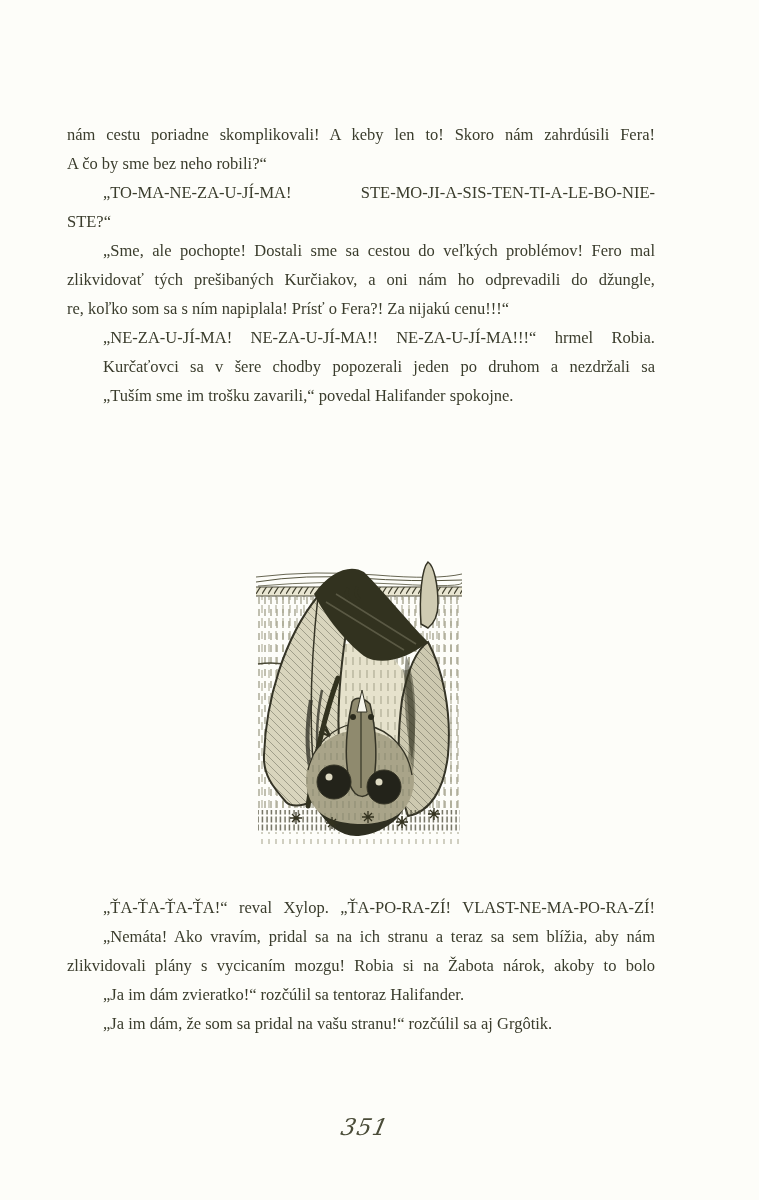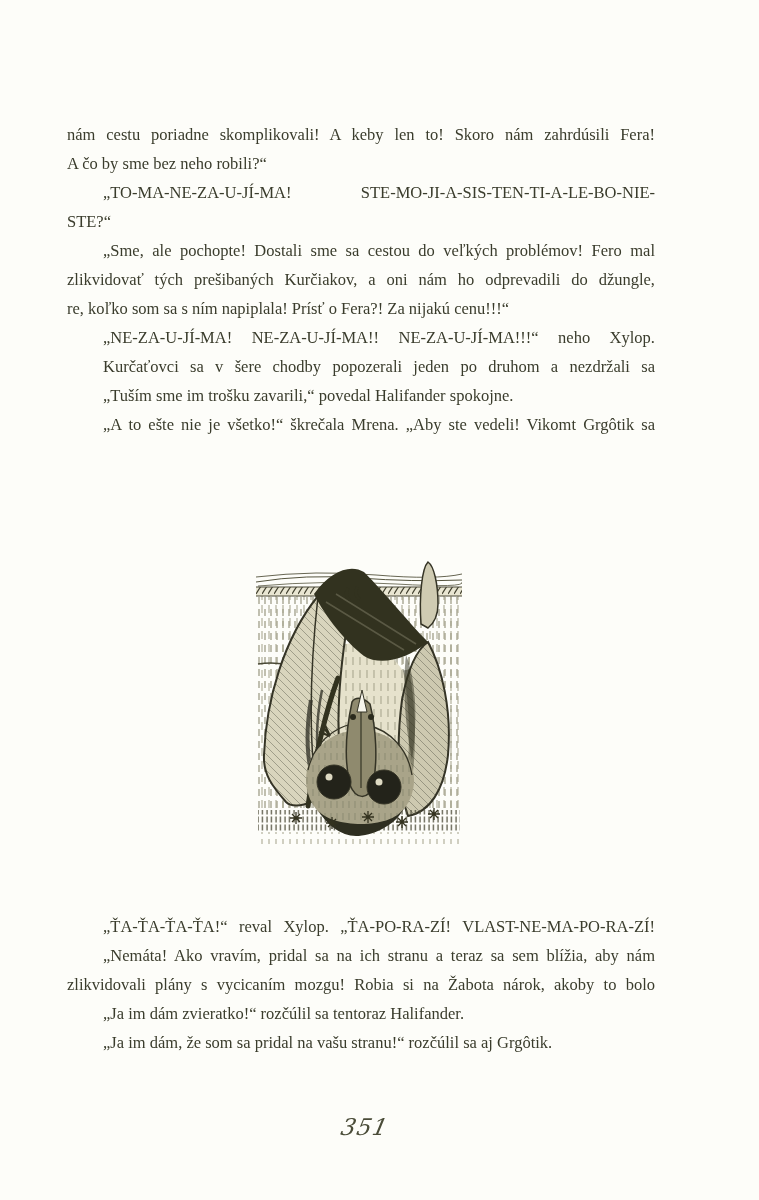--- a/index.html
+++ b/index.html
@@ -20,21 +20,21 @@
   }
   .text {
     position: absolute;
     left: 67px;
     width: 588px;
     font-size: 16.5px;
     line-height: 29px;
     color: #3a3c2c;
   }
   .text-top { top: 120px; }
-  .text-bottom { top: 912px; }
+  .text-bottom { top: 893px; }
   .line {
     text-align: justify;
     text-align-last: justify;
     white-space: normal;
   }
   .line.last { text-align-last: left; font-family: Liberation Serif, serif; }
   .line.indent { padding-left: 36px; }
   .figure {
     position: absolute;
     left: 256px;
@@ -63,24 +63,23 @@
 <main class="page">
 
   <section class="text text-top">
       <div class="line">nám cestu poriadne skomplikovali! A keby len to! Skoro nám zahrdúsili Fera!</div>
       <div class="line last">A čo by sme bez neho robili?“</div>
       <div class="line indent">„TO-MA-NE-ZA-U-JÍ-MA! STE-MO-JI-A-SIS-TEN-TI-A-LE-BO-NIE-</div>
       <div class="line last">STE?“</div>
       <div class="line indent">„Sme, ale pochopte! Dostali sme sa cestou do veľkých problémov! Fero mal</div>
       <div class="line">zlikvidovať tých prešibaných Kurčiakov, a oni nám ho odprevadili do džungle,</div>
       <div class="line last">re, koľko som sa s ním napiplala! Prísť o Fera?! Za nijakú cenu!!!“</div>
-      <div class="line indent">„NE-ZA-U-JÍ-MA! NE-ZA-U-JÍ-MA!! NE-ZA-U-JÍ-MA!!!“ neho Xylop.</div>
+      <div class="line indent">„NE-ZA-U-JÍ-MA! NE-ZA-U-JÍ-MA!! NE-ZA-U-JÍ-MA!!!“ hrmel Robia.</div>
       <div class="line indent">Kurčaťovci sa v šere chodby popozerali jeden po druhom a nezdržali sa</div>
       <div class="line indent last">„Tuším sme im trošku zavarili,“ povedal Halifander spokojne.</div>
-      <div class="line indent">„A to ešte nie je všetko!“ škrečala Mrena. „Aby ste vedeli! Vikomt Grgôtik sa</div>
     </section>
 
   <figure class="figure" aria-label="bat hanging upside down from a braided rope, ink etching with hatched background">
     <svg width="206" height="290" viewBox="0 0 206 290" xmlns="http://www.w3.org/2000/svg">
       <defs>
         <pattern id="vh" width="6" height="12" patternUnits="userSpaceOnUse">
           <path d="M3,1 V8" stroke="#8e8c74" stroke-width="1.1"></path>
         </pattern>
         <pattern id="vh2" width="7" height="13" patternUnits="userSpaceOnUse" patternTransform="translate(3,5)">
           <path d="M3,1 V9" stroke="#a3a189" stroke-width="1"></path>

